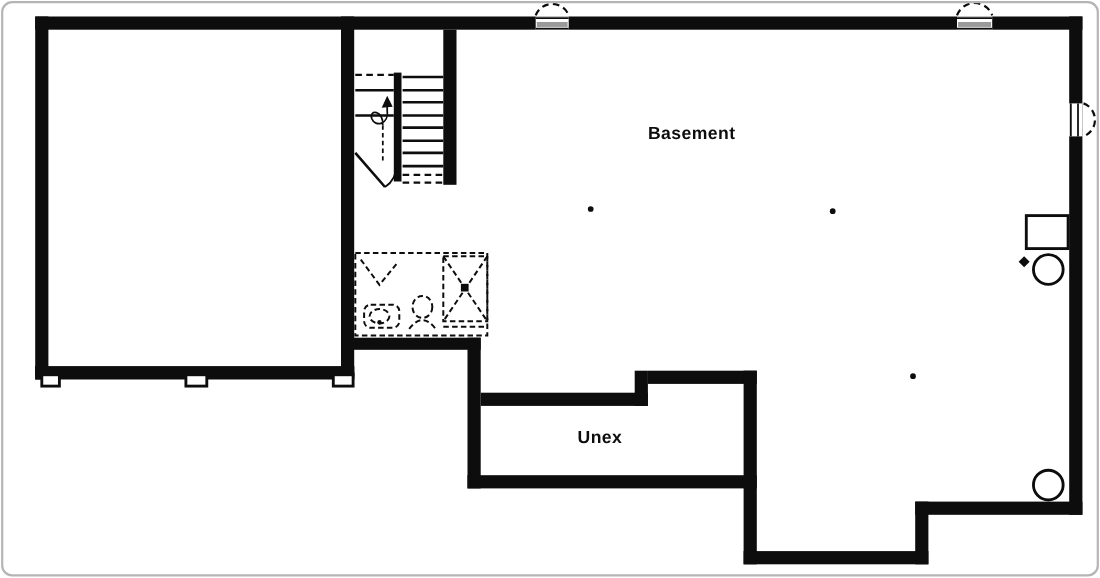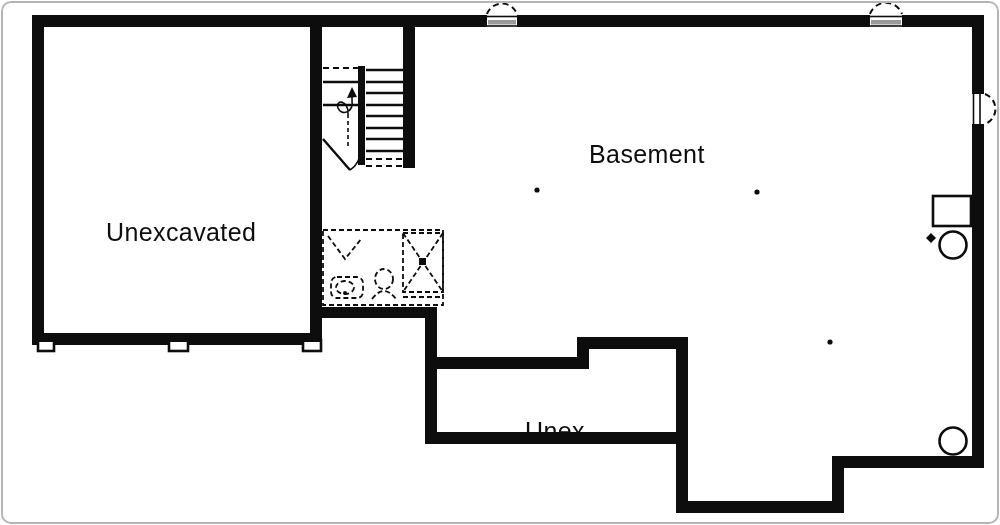--- a/index.html
+++ b/index.html
@@ -15,22 +15,22 @@
   .wall{fill:var(--ink,#0d0d0d);stroke:none;}
   .ln{stroke:var(--ink,#0d0d0d);stroke-width:2.4;fill:none;}
   .thin{stroke:var(--ink,#0d0d0d);stroke-width:1.6;fill:none;}
   .dash{stroke:var(--ink,#0d0d0d);stroke-width:2;fill:none;stroke-dasharray:6 4;}
   .bdash{stroke:var(--ink,#0d0d0d);stroke-width:1.8;fill:none;stroke-dasharray:5 3;}
   .fixt{fill:#ffffff;stroke:var(--ink,#0d0d0d);stroke-width:2.6;}
   .solid{fill:var(--ink,#0d0d0d);stroke:none;}
   .winfill{fill:#ffffff;}
   .winband{fill:var(--winband,#9a9a9a);}
   .lbl{
-    position:absolute;color:var(--ink,#0d0d0d);font-size:25px;font-weight:400;
-    letter-spacing:0.4px;white-space:nowrap;margin-top:27px;
+    position:absolute;color:var(--ink,#0d0d0d);font-size:16px;font-weight:700;
+    letter-spacing:0.4px;white-space:nowrap;
   }
 </style>
 </head>
 <body>
 
 <div class="plan">
   <svg width="1000" height="525" viewBox="0 0 1000 525">
 
     <g>
       <rect class="wall" x="32" y="15" width="952" height="12"></rect>
@@ -123,18 +123,17 @@
       <rect class="fixt" x="933" y="196" width="38" height="30"></rect>
       <circle class="fixt" cx="953" cy="245" r="13.5"></circle>
       <polygon class="solid" points="931,233 936,238 931,243 926,238"></polygon>
       <circle class="fixt" cx="953" cy="441" r="13.5"></circle>
       <circle class="solid" cx="537" cy="190" r="2.6"></circle>
       <circle class="solid" cx="757" cy="192" r="2.6"></circle>
       <circle class="solid" cx="830" cy="342" r="2.6"></circle>
     </g>
   </svg>
 
-  <div class="lbl" style="left:106px;top:191px;">Unexcavated</div>
   <div class="lbl" style="left:589px;top:113px;">Basement</div>
   <div class="lbl" style="left:525px;top:390px;">Unex</div>
 
   <div class="frame"></div>
 </div>
 
 </body></html>

